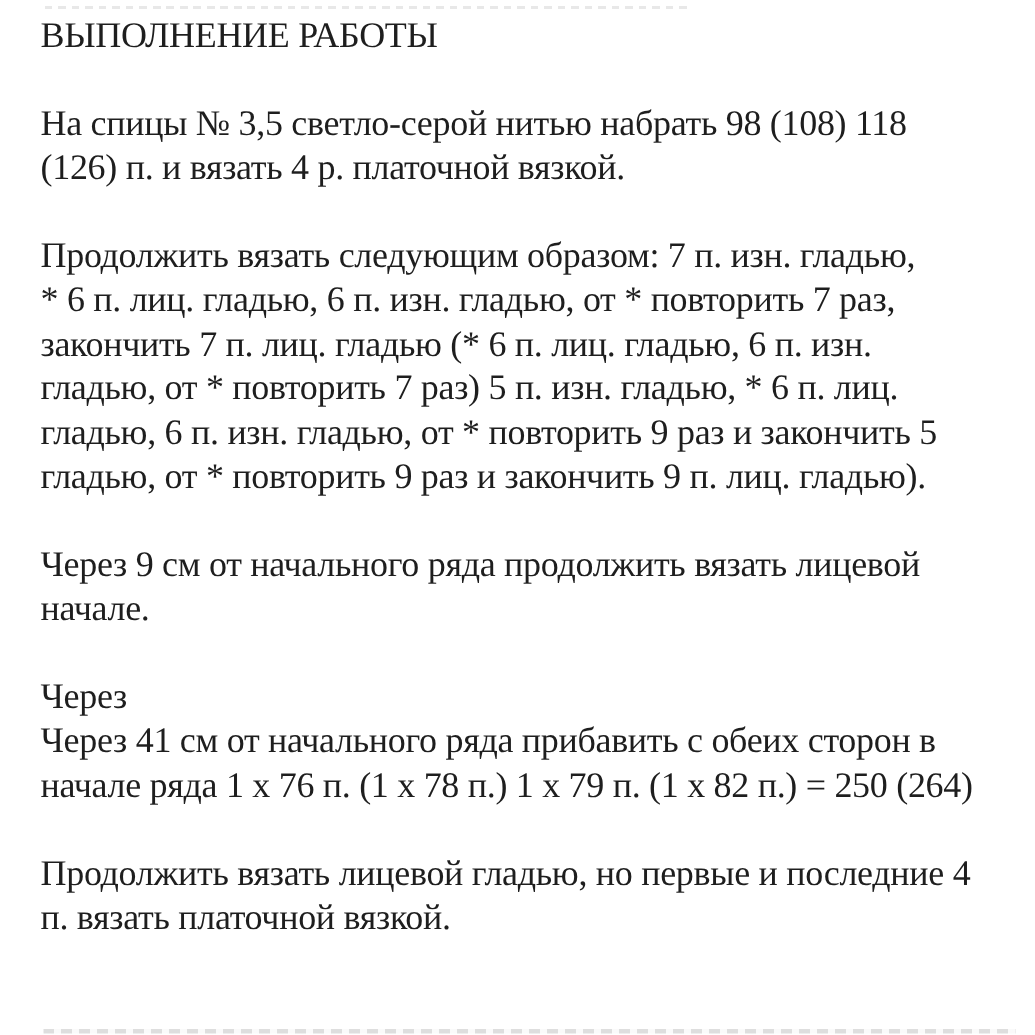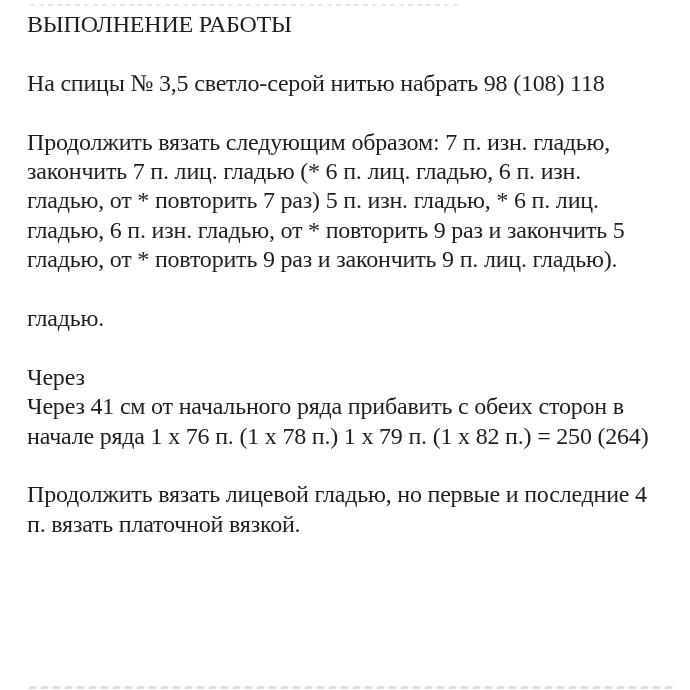--- a/index.html
+++ b/index.html
@@ -61,32 +61,35 @@
 <body>
 
 <div class="artifact-top"></div>
 
 <div class="page">
 
   <div class="heading">ВЫПОЛНЕНИЕ РАБОТЫ</div>
 
   <div class="para">
     <div class="line">На спицы № 3,5 светло-серой нитью набрать 98 (108) 118</div>
+    <div class="line">(126) п. и вязать 4 р. платочной вязкой.</div>
   </div>
 
   <div class="para">
     <div class="line">Продолжить вязать следующим образом: 7 п. изн. гладью,</div>
+    <div class="line">* 6 п. лиц. гладью, 6 п. изн. гладью, от * повторить 7 раз,</div>
     <div class="line">закончить 7 п. лиц. гладью (* 6 п. лиц. гладью, 6 п. изн.</div>
     <div class="line">гладью, от * повторить 7 раз) 5 п. изн. гладью, * 6 п. лиц.</div>
     <div class="line">гладью, 6 п. изн. гладью, от * повторить 9 раз и закончить 5</div>
     <div class="line">гладью, от * повторить 9 раз и закончить 9 п. лиц. гладью).</div>
   </div>
 
   <div class="para">
-    <div class="line">гладью.</div>
+    <div class="line">Через 9 см от начального ряда продолжить вязать лицевой</div>
+    <div class="line">начале.</div>
   </div>
 
   <div class="para">
     <div class="line">Через</div>
     <div class="line">Через 41 см от начального ряда прибавить с обеих сторон в</div>
     <div class="line">начале ряда 1 х 76 п. (1 х 78 п.) 1 х 79 п. (1 х 82 п.) = 250 (264)</div>
   </div>
 
   <div class="para">
     <div class="line">Продолжить вязать лицевой гладью, но первые и последние 4</div>

